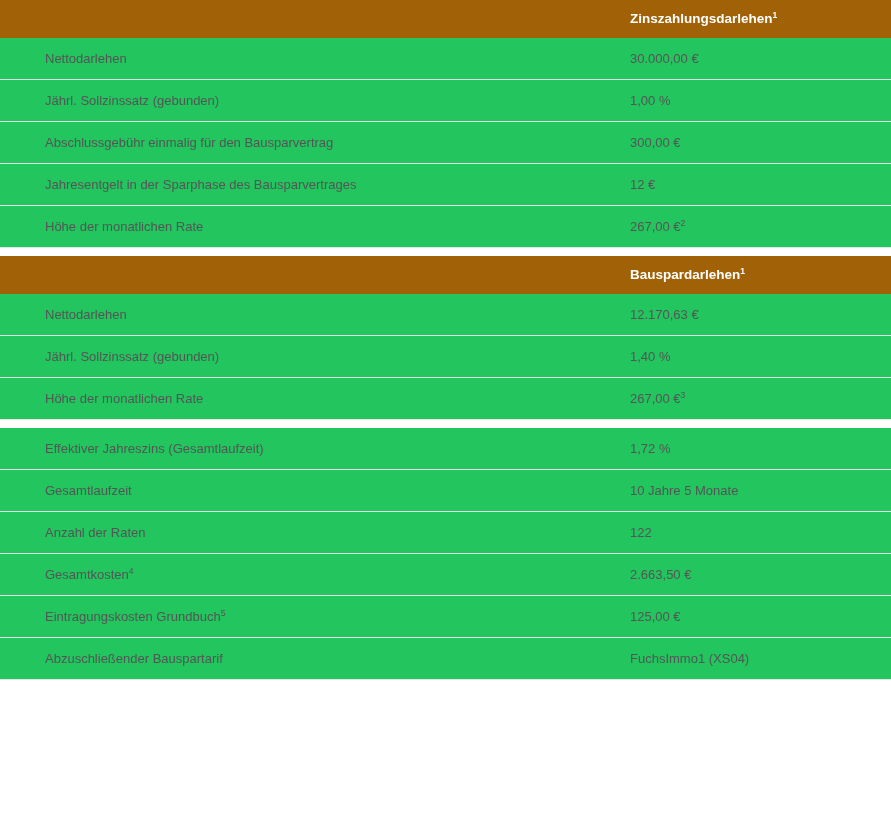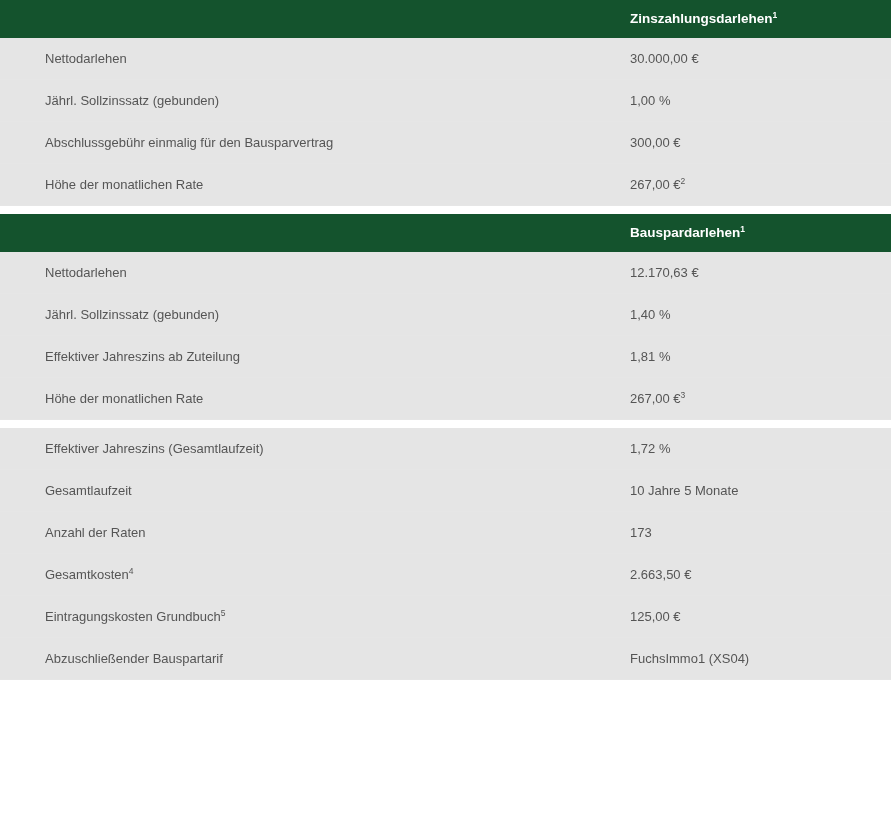--- a/index.html
+++ b/index.html
@@ -20,40 +20,40 @@
     border-collapse: collapse;
     table-layout: fixed;
   }
   .table td {
     padding: 0;
     margin: 0;
     vertical-align: middle;
   }
   
   .section-row {
-    background: #14532d;
+    background: #a16207;
     height: 38px;
   }
   .section-row td {
     color: #ffffff;
     font-weight: bold;
     font-size: 13.5px;
     height: 38px;
     line-height: 38px;
   }
   .section-row .col-label {
     padding-left: 32px;
   }
   .section-row .col-value {
     padding-left: 0px;
   }
   
   .data-row {
     height: 41px;
-    background: #e5e5e5;
+    background: #22c55e;
   }
   .data-row td {
     height: 41px;
     border-bottom: 1px solid #e6e6e6;
     font-size: 13px;
     color: #555555;
   }
   .data-row .col-label {
     padding-left: 45px;
     color: #555555;
@@ -93,60 +93,60 @@
       </tr>
       <tr class="data-row">
         <td class="col-label"><span>Jährl. Sollzinssatz (gebunden)</span></td>
         <td class="col-value"><span>1,00 %</span></td>
       </tr>
       <tr class="data-row">
         <td class="col-label"><span>Abschlussgebühr einmalig für den Bausparvertrag</span></td>
         <td class="col-value"><span>300,00 €</span></td>
       </tr>
       <tr class="data-row">
+        <td class="col-label"><span>Jahresentgelt in der Sparphase des Bausparvertrages</span></td>
+        <td class="col-value"><span>12 €</span></td>
+      </tr>
+      <tr class="data-row">
         <td class="col-label"><span>Höhe der monatlichen Rate</span></td>
         <td class="col-value"><span>267,00 €</span><sup>2</sup></td>
       </tr>
       <tr class="spacer-row">
         <td colspan="2"></td>
       </tr>
       <tr class="section-row">
         <td class="col-label"><span></span></td>
         <td class="col-value"><span>Bauspardarlehen</span><sup>1</sup></td>
       </tr>
       <tr class="data-row">
         <td class="col-label"><span>Nettodarlehen</span></td>
         <td class="col-value"><span>12.170,63 €</span></td>
       </tr>
       <tr class="data-row">
         <td class="col-label"><span>Jährl. Sollzinssatz (gebunden)</span></td>
         <td class="col-value"><span>1,40 %</span></td>
       </tr>
       <tr class="data-row">
-        <td class="col-label"><span>Effektiver Jahreszins ab Zuteilung</span></td>
-        <td class="col-value"><span>1,81 %</span></td>
-      </tr>
-      <tr class="data-row">
         <td class="col-label"><span>Höhe der monatlichen Rate</span></td>
         <td class="col-value"><span>267,00 €</span><sup>3</sup></td>
       </tr>
       <tr class="spacer-row">
         <td colspan="2"></td>
       </tr>
       <tr class="data-row">
         <td class="col-label"><span>Effektiver Jahreszins (Gesamtlaufzeit)</span></td>
         <td class="col-value"><span>1,72 %</span></td>
       </tr>
       <tr class="data-row">
         <td class="col-label"><span>Gesamtlaufzeit</span></td>
         <td class="col-value"><span>10 Jahre 5 Monate</span></td>
       </tr>
       <tr class="data-row">
         <td class="col-label"><span>Anzahl der Raten</span></td>
-        <td class="col-value"><span>173</span></td>
+        <td class="col-value"><span>122</span></td>
       </tr>
       <tr class="data-row">
         <td class="col-label"><span>Gesamtkosten</span><sup>4</sup></td>
         <td class="col-value"><span>2.663,50 €</span></td>
       </tr>
       <tr class="data-row">
         <td class="col-label"><span>Eintragungskosten Grundbuch</span><sup>5</sup></td>
         <td class="col-value"><span>125,00 €</span></td>
       </tr>
       <tr class="data-row">

